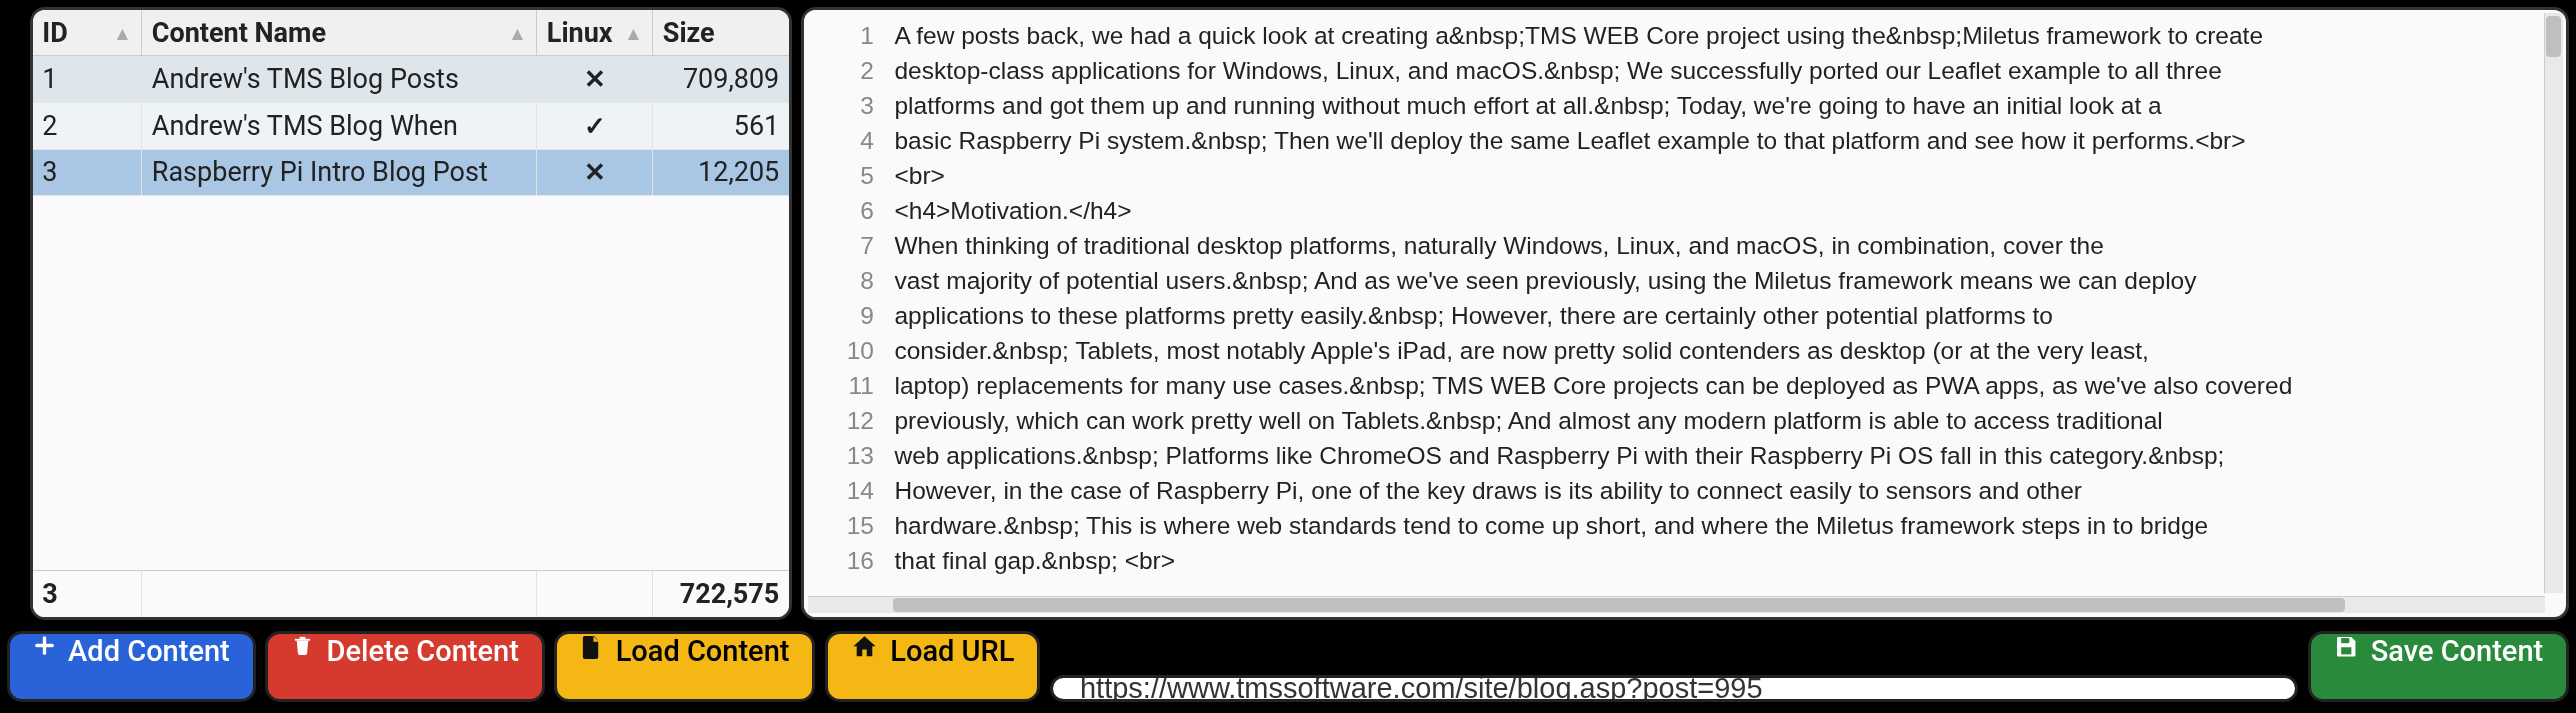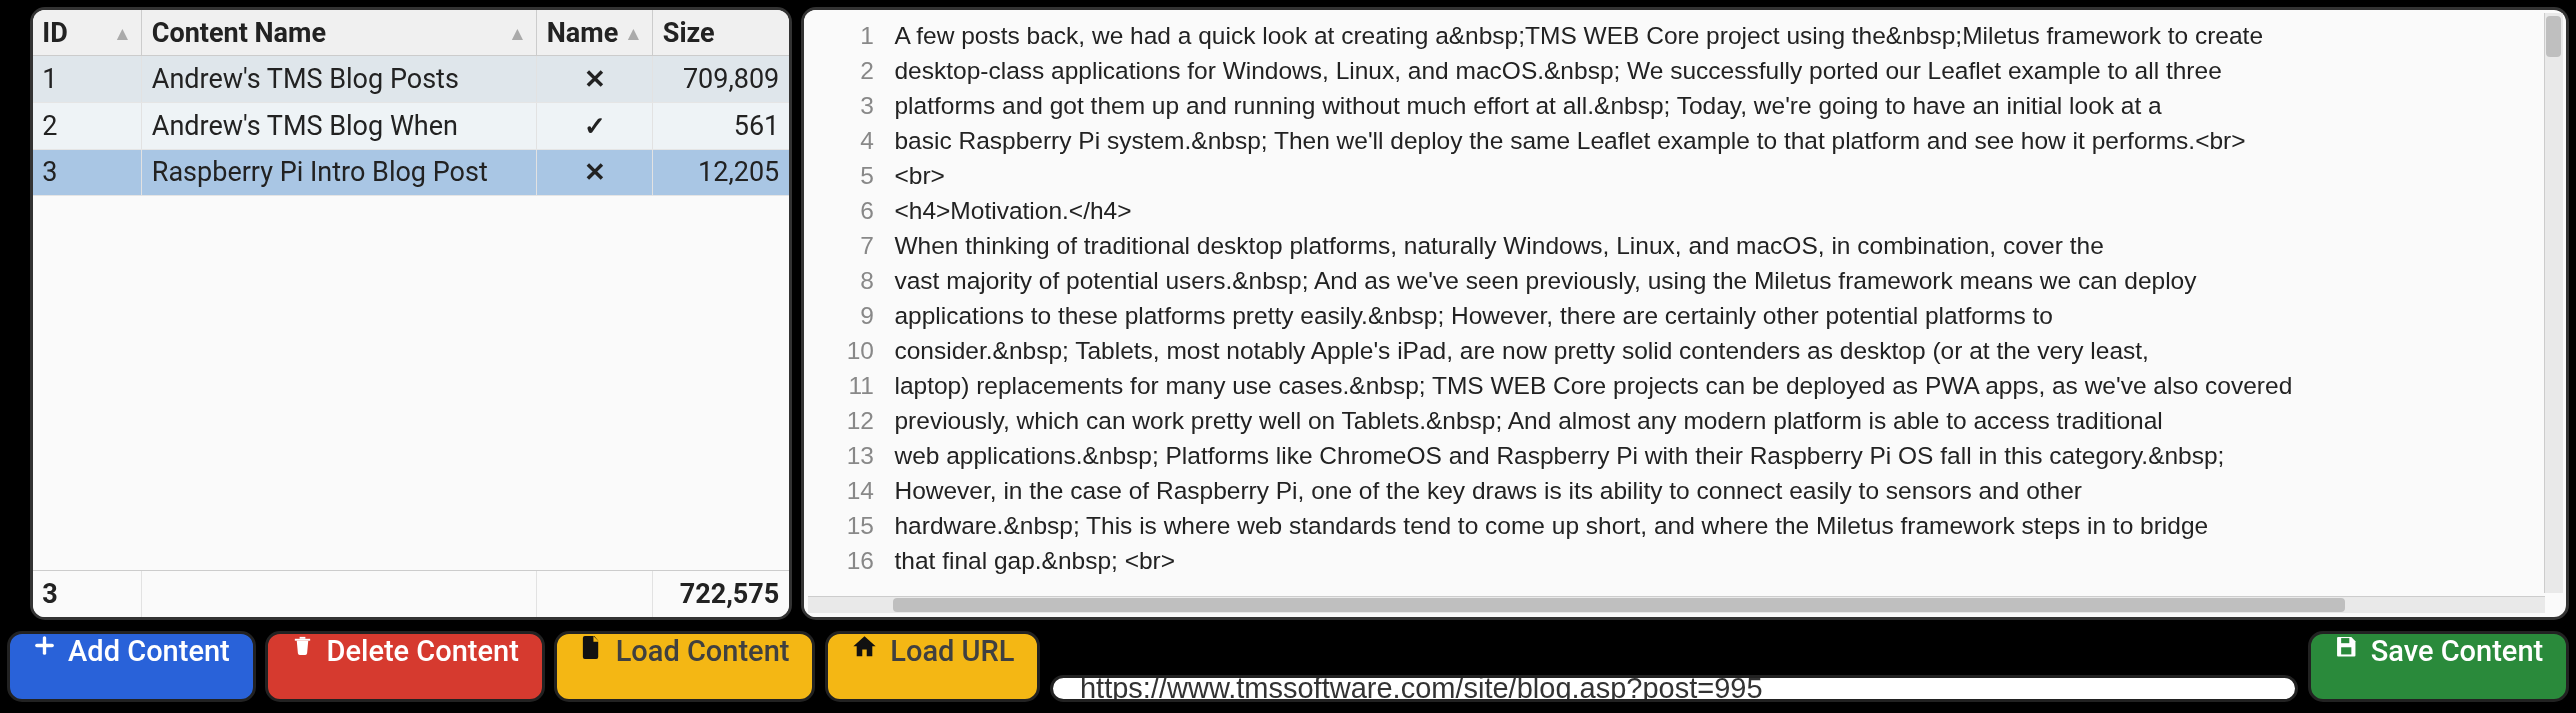--- a/index.html
+++ b/index.html
@@ -135,21 +135,21 @@
   font-weight:500;
   display:flex;
   align-items:flex-start;
   gap:12.3px;
   padding:0 23px;
   cursor:pointer;
   white-space:nowrap;
 }
 .btn-blue{background:#2962d9;}
 .btn-red{background:#d63a2f;}
-.btn-yellow{background:#f4b714;color:#404040;}
+.btn-yellow{background:#f4b714;color:#000000;}
 .btn-green{background:#2a8a3b;}
 .url-input{
   flex:1;
   border:3.4px solid #222;
   border-radius:15px;
   background:#fff;
   font-size:29px;
   padding:0 27px;
   color:#333;
   margin-top:44px;
@@ -160,21 +160,21 @@
 </head>
 <body>
 
 <div class="main-row">
   <div class="panel left-panel">
     <table class="table">
       <thead>
         <tr>
           <th class="col-id"><span>ID</span><span class="sort-arrow">▲</span></th>
           <th><span>Content Name</span><span class="sort-arrow">▲</span></th>
-          <th class="col-tags"><span>Name</span><span class="sort-arrow">▲</span></th>
+          <th class="col-tags"><span>Linux</span><span class="sort-arrow">▲</span></th>
           <th class="col-size"><span>Size</span></th>
         </tr>
       </thead>
       <tbody id="tbody">
           <tr>
             <td class="col-id">1</td>
             <td>Andrew's TMS Blog Posts</td>
             <td class="col-tags"><span class="glyph">✕</span></td>
             <td class="col-size">709,809</td>
           </tr>

